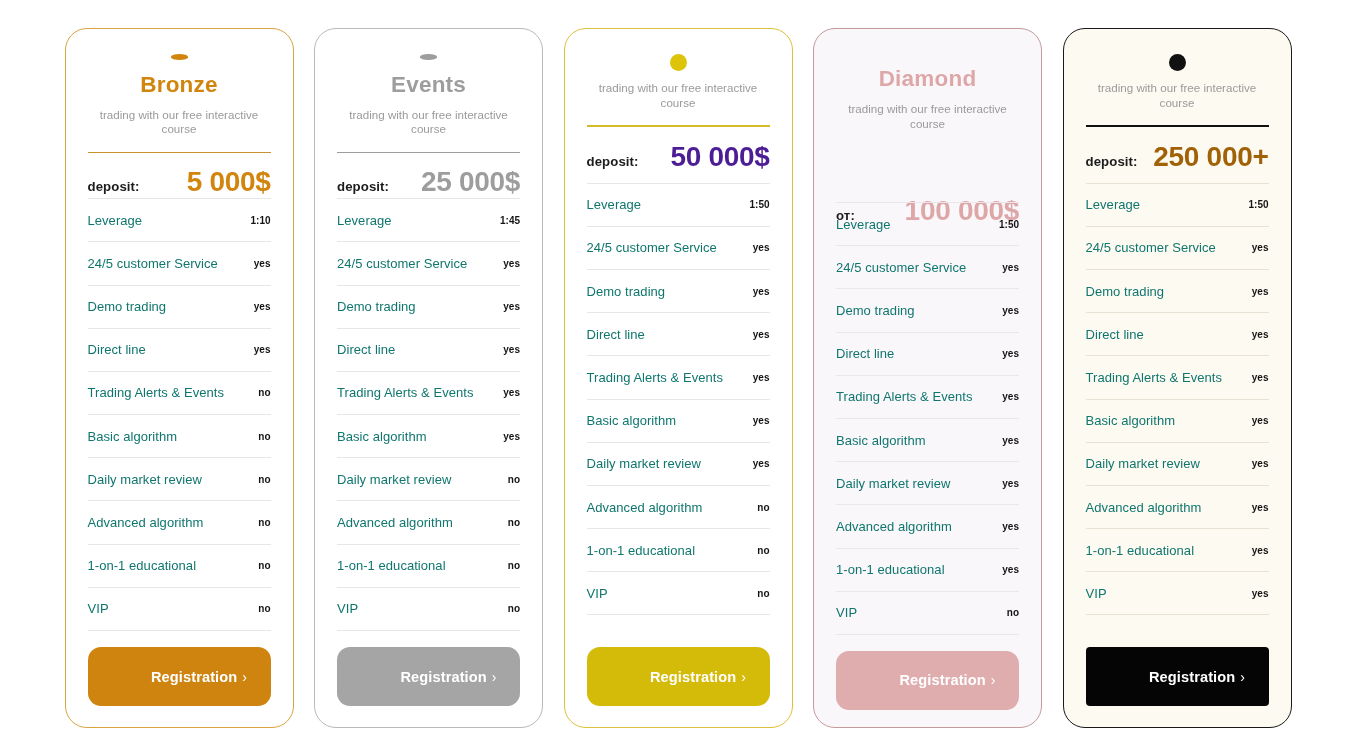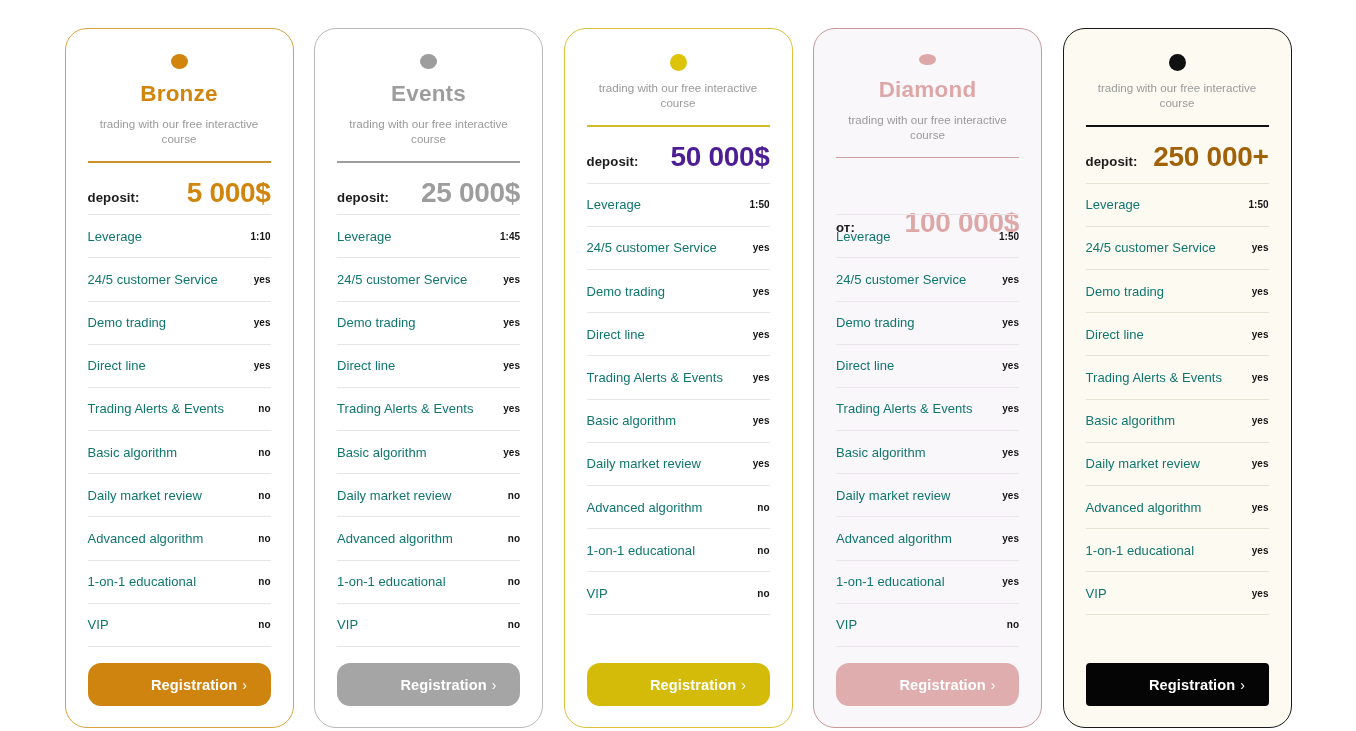--- a/index.html
+++ b/index.html
@@ -124,21 +124,21 @@
     margin-top: auto;
     padding-bottom: 21px;
     padding-top: 16px;
   }
 
   .cta-button {
     display: flex;
     align-items: center;
     justify-content: center;
     width: 100%;
-    height: 43px;
+    height: 59px;
     border: none;
     border-radius: 13px;
     color: #ffffff;
     font-family: "Liberation Sans", sans-serif;
     font-size: 14.6px;
     font-weight: 700;
     letter-spacing: 0.1px;
     cursor: pointer;
     gap: 5px;
     background: #888;

